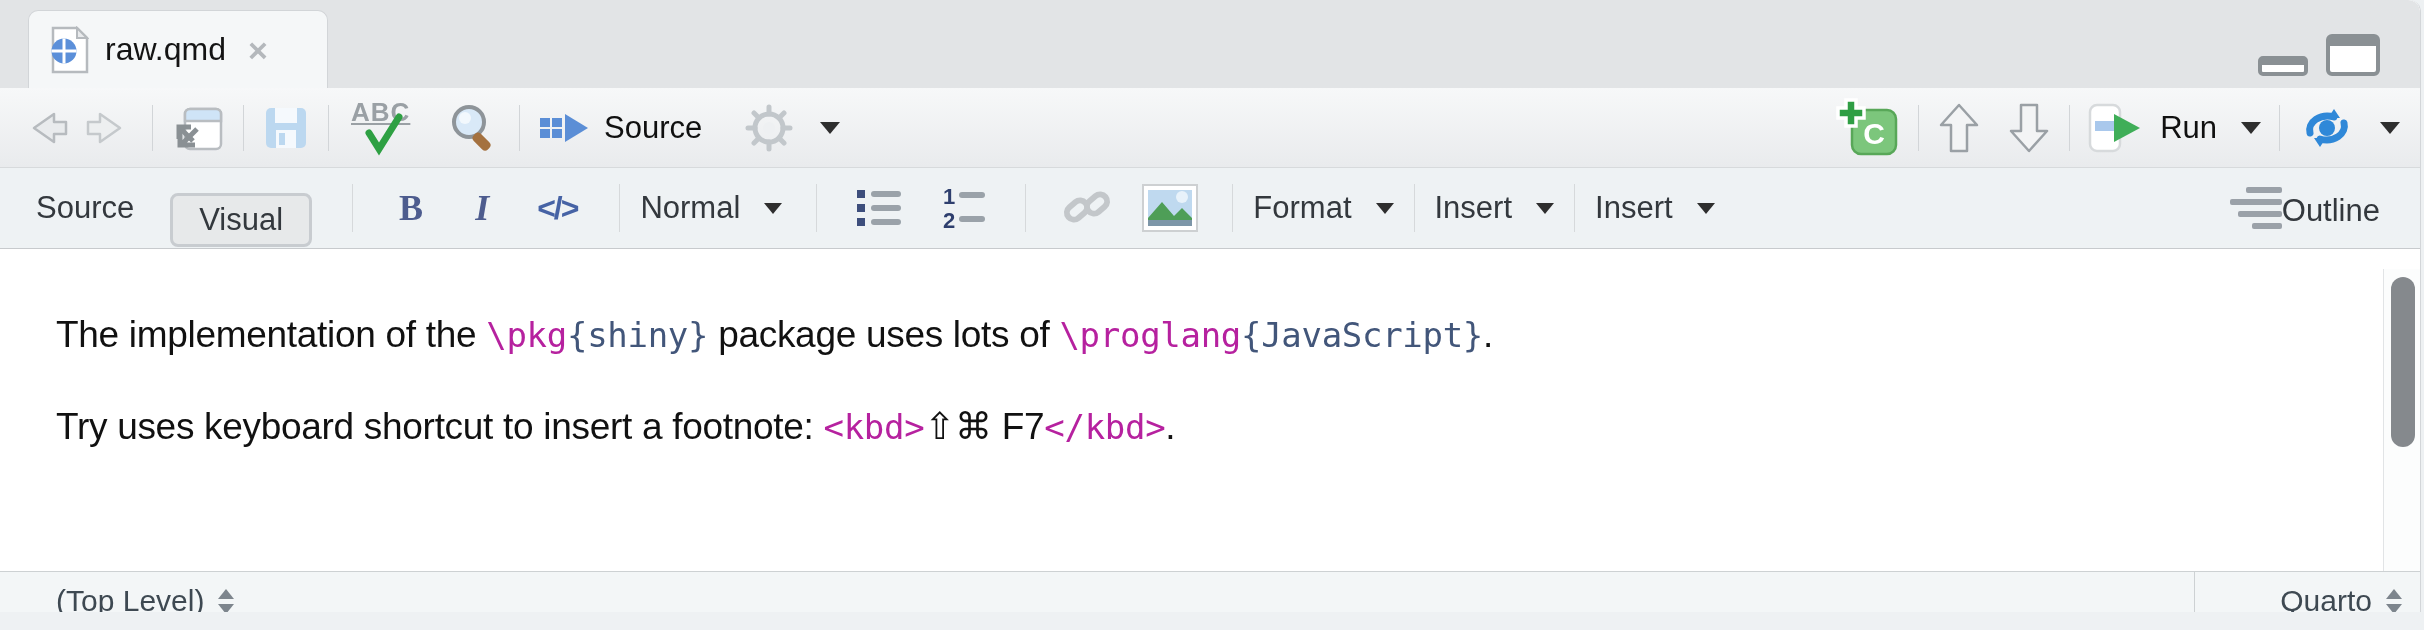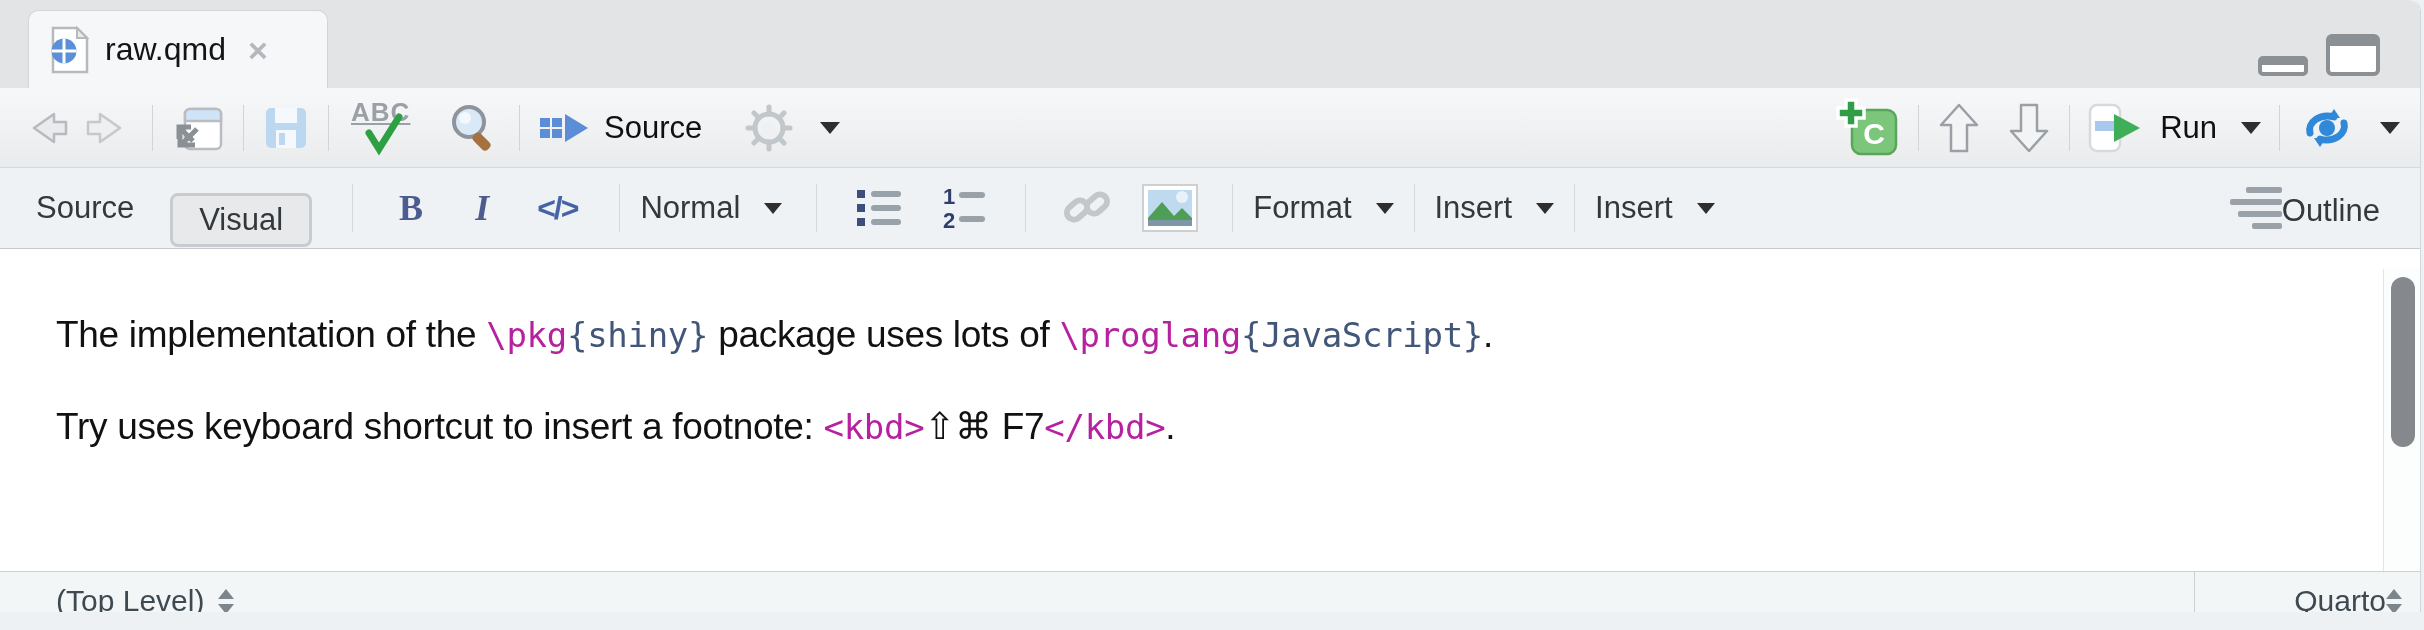--- a/index.html
+++ b/index.html
@@ -54,21 +54,21 @@
   .seg-arg { font-family:"DejaVu Sans Mono", monospace; font-size:34px; color:#42567a; }
   .seg-keys { color:#111; }
   .scroll-col { position:absolute; right:0; top:0; width:37px; height:100%; border-left:1px solid #e2e4e6; background:#fcfdfd; }
   .scroll-thumb { position:absolute; left:7px; top:8px; width:24px; height:170px; background:#85898d; border-radius:12px; }
 
   
   .statusbar { height:60px; background:#f3f6f7; border-top:1px solid #cdd1d3; border-bottom:1px solid #cdd1d3;
                display:flex; align-items:center; }
   .status-left { flex:1; display:flex; align-items:center; gap:14px; padding-left:20px;margin-left:36px; }
   .status-right { width:226px; border-left:1px solid #cdd1d3; height:100%; display:flex;
-                  align-items:center; justify-content:flex-end; padding-right:18px; }
+                  align-items:center; justify-content:flex-end; gap:14px; padding-right:18px; }
   .status-text { font-size:30px; color:#3e4952; }
   .sort-arrows { display:flex; flex-direction:column; gap:5px; }
   .sort-arrows i.up { width:0;height:0;border-left:8px solid transparent;border-right:8px solid transparent;border-bottom:10px solid #7d858d; }
   .sort-arrows i.down { width:0;height:0;border-left:8px solid transparent;border-right:8px solid transparent;border-top:10px solid #7d858d; }
 
   svg { display:block; }
 </style>
 </head>
 <body>
 

